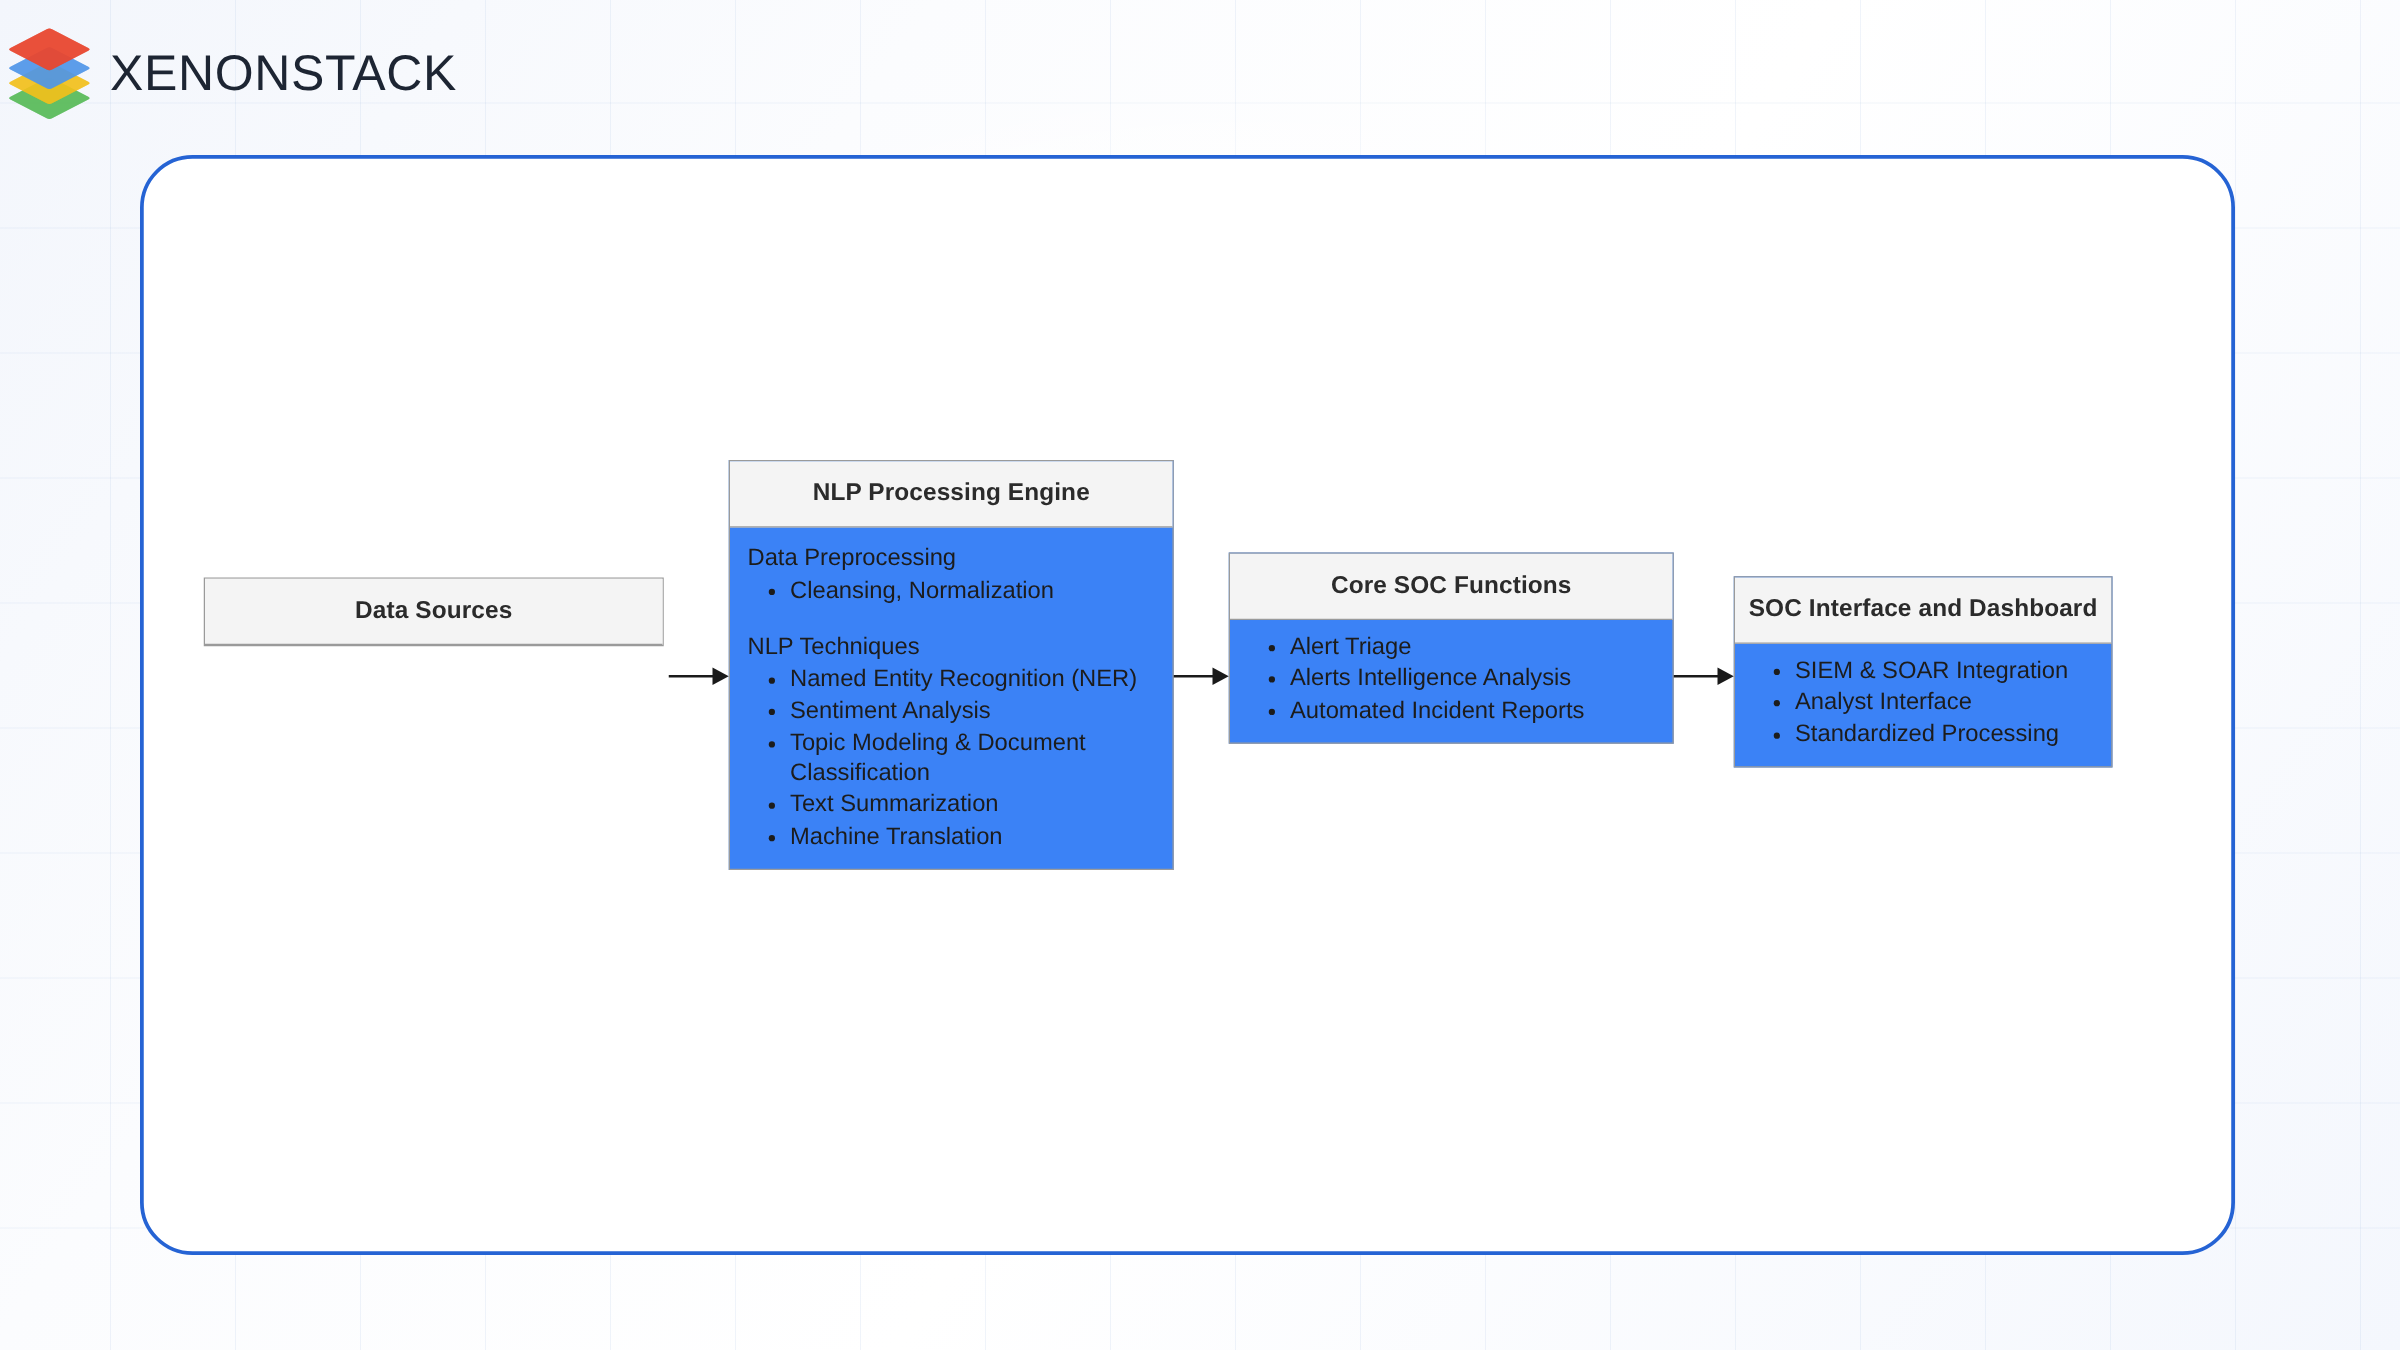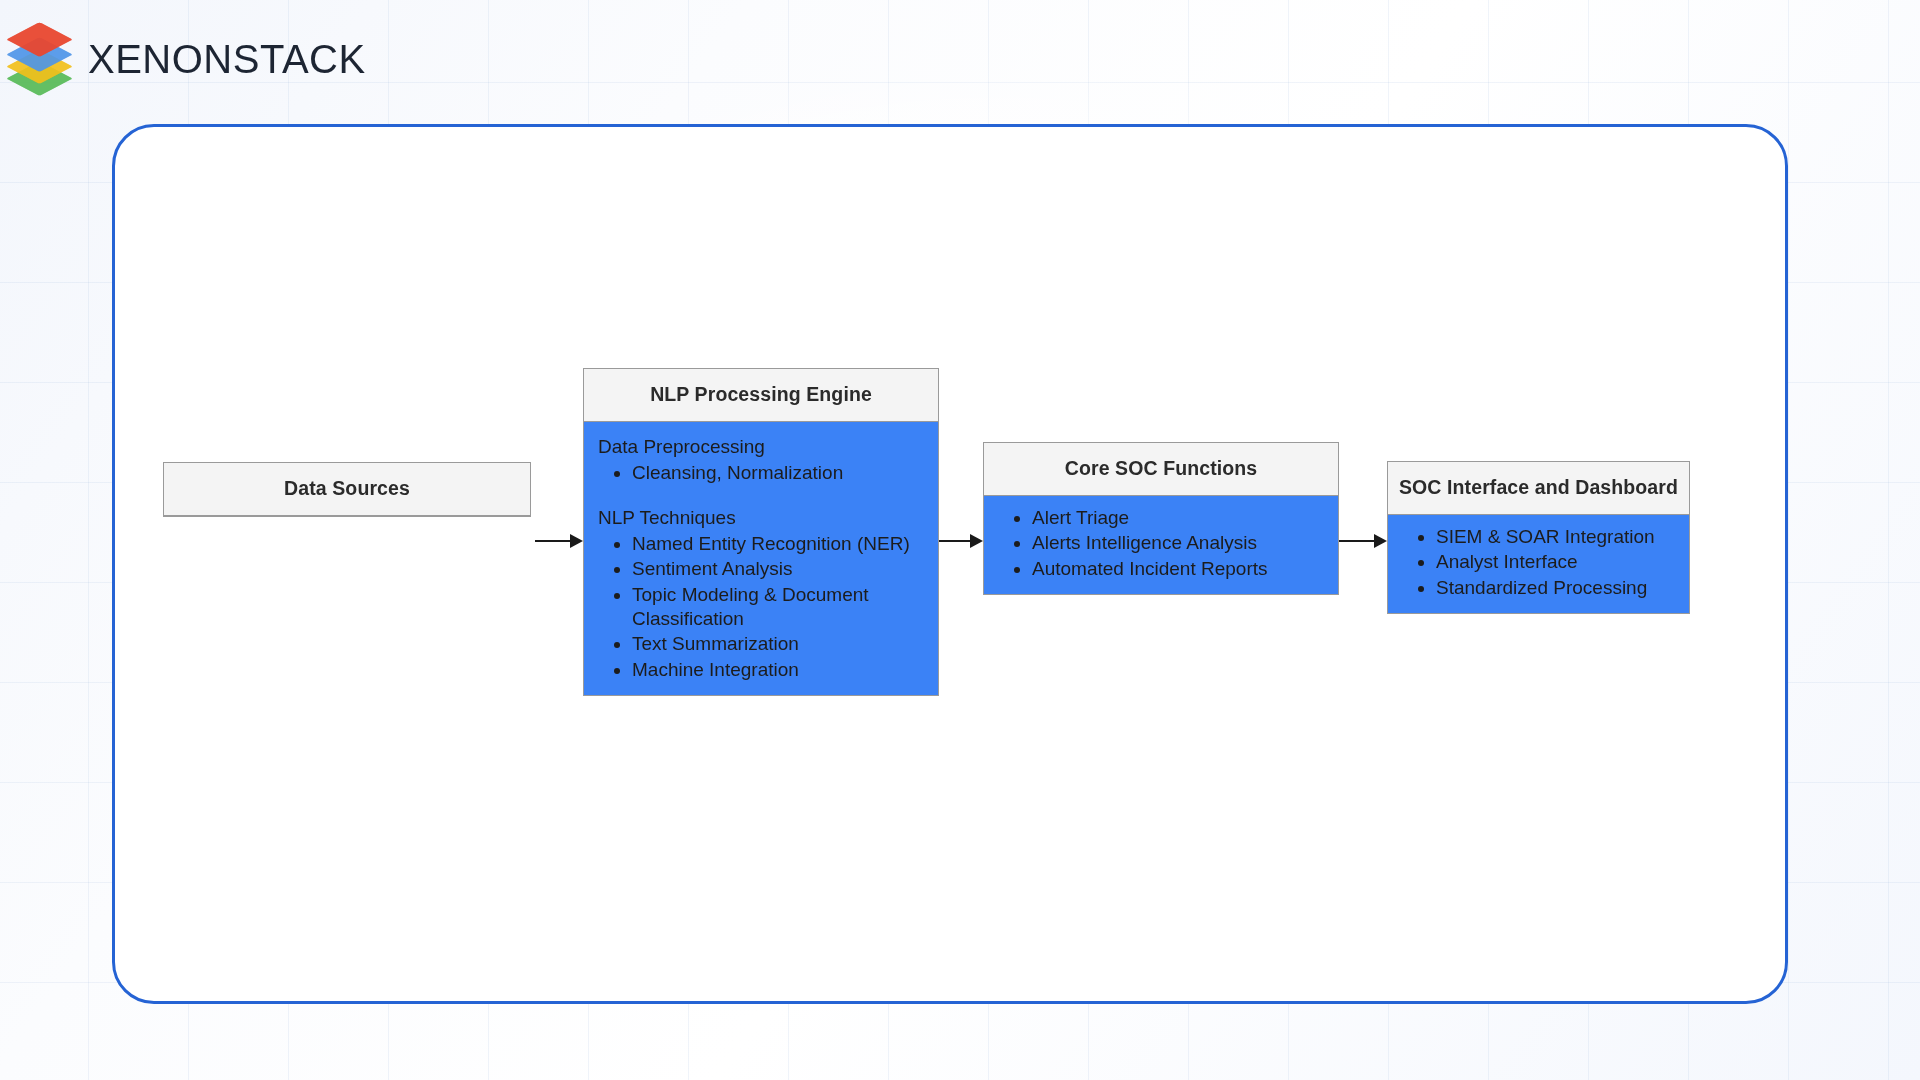--- a/index.html
+++ b/index.html
@@ -184,21 +184,21 @@
         <ul>
           <li>Cleansing, Normalization</li>
         </ul>
         <div class="sec-gap"></div>
         <div class="sec-title">NLP Techniques</div>
         <ul>
           <li>Named Entity Recognition (NER)</li>
           <li>Sentiment Analysis</li>
           <li>Topic Modeling &amp; Document Classification</li>
           <li>Text Summarization</li>
-          <li>Machine Integration</li>
+          <li>Machine Translation</li>
         </ul>
       </div>
     </div>
 
     <div class="node" id="node-core-soc">
       <div class="node-header">Core SOC Functions</div>
       <div class="node-body">
         <ul>
           <li>Alert Triage</li>
           <li>Alerts Intelligence Analysis</li>

